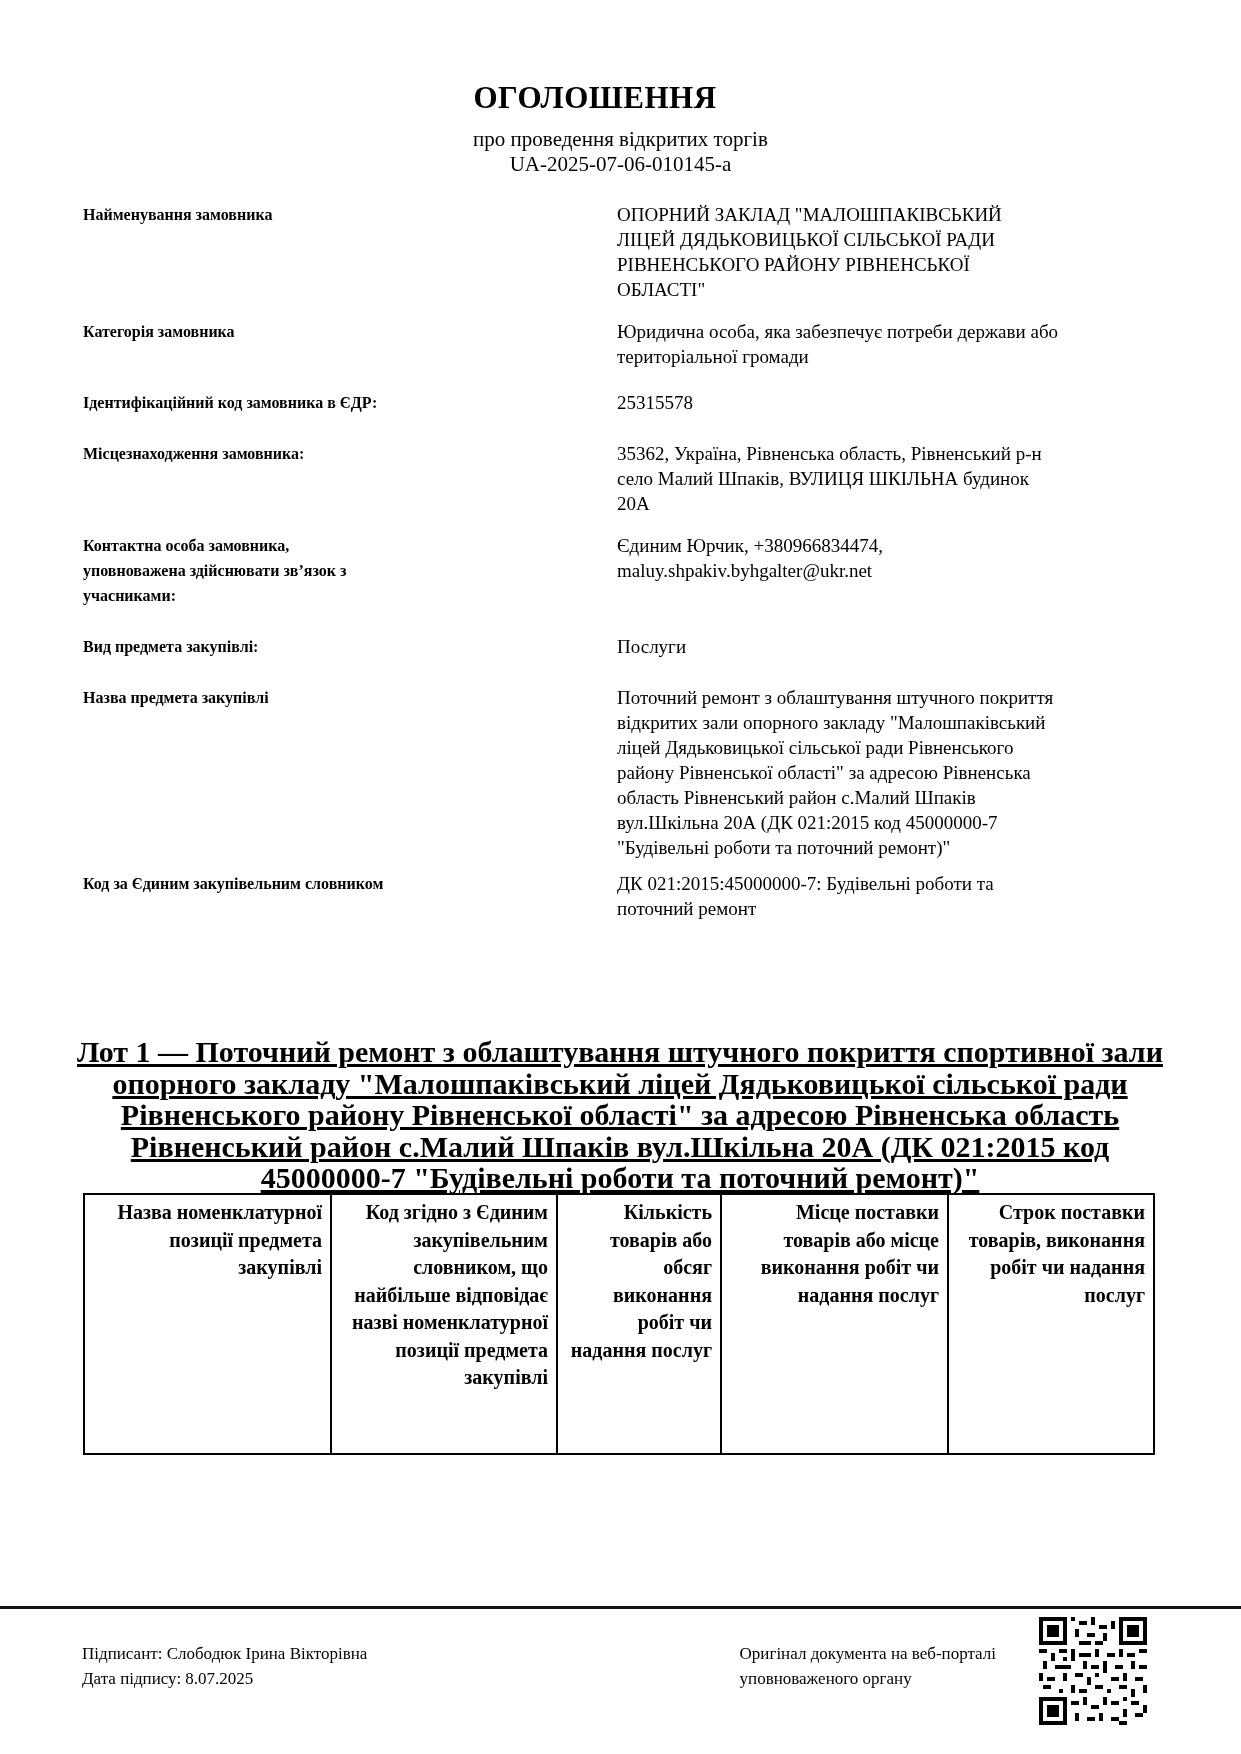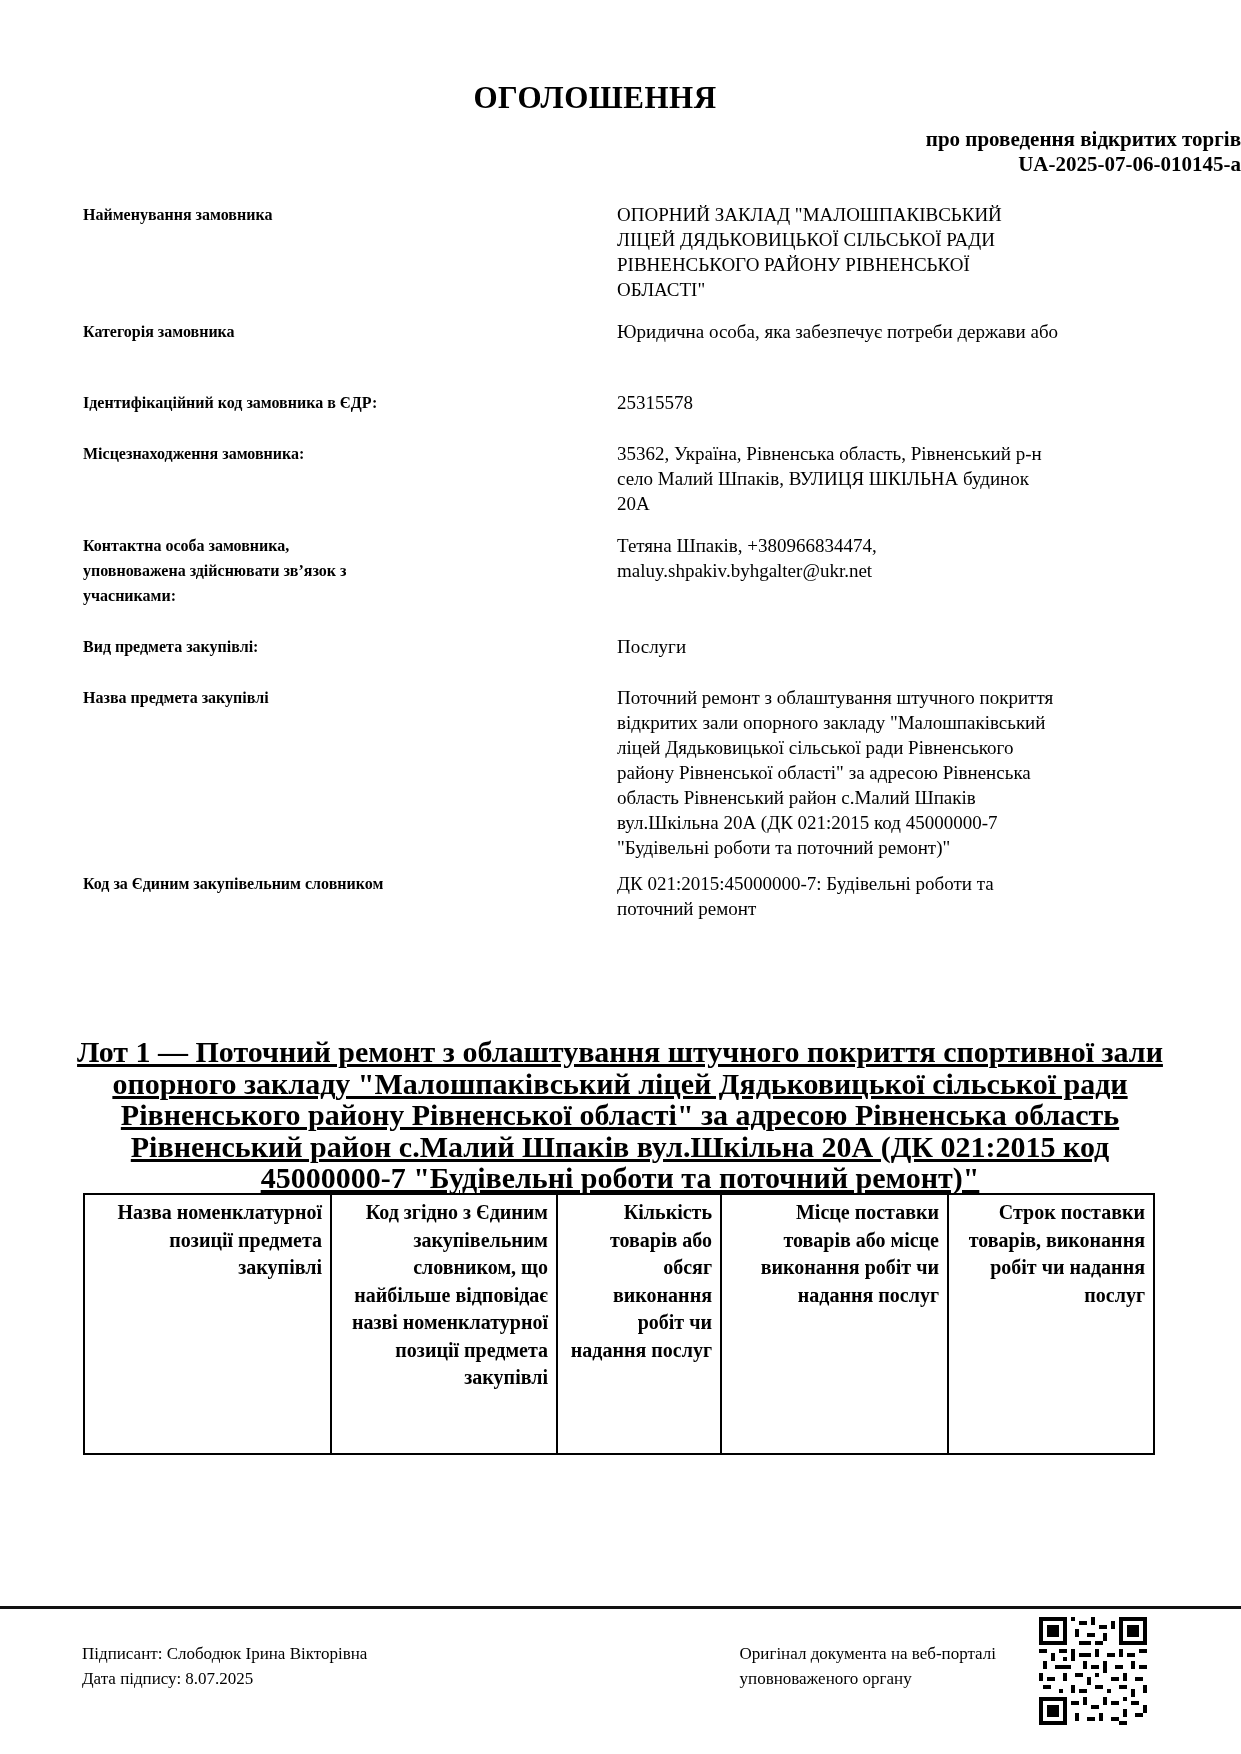--- a/index.html
+++ b/index.html
@@ -5,22 +5,22 @@
     html, body { margin: 0; padding: 0; background: #ffffff; }
     body {
       width: 1241px; height: 1754px; position: relative; overflow: hidden;
       font-family: "Liberation Serif", "DejaVu Serif", serif; color: #000;
     }
     .title {
       position: absolute; top: 80px; left: 0; width: 1190px; text-align: center;
       font-weight: bold; font-size: 31px; letter-spacing: 0.5px; line-height: 36px;
     }
     .subtitle {
-      position: absolute; top: 127px; left: 0; width: 1241px; text-align: right;
-      font-size: 21px; line-height: 25px; font-weight: bold;
+      position: absolute; top: 127px; left: 0; width: 1241px; text-align: center;
+      font-size: 21px; line-height: 25px;
     }
     .row { position: absolute; left: 83px; width: 1080px; }
     .row .lbl {
       position: absolute; left: 0; top: 0; width: 500px;
       font-weight: bold; font-size: 16px; line-height: 25px;
     }
     .row .val {
       position: absolute; left: 534px; top: 0; width: 540px;
       font-size: 19px; line-height: 25px;
     }
@@ -66,20 +66,21 @@
     <div>ЛІЦЕЙ ДЯДЬКОВИЦЬКОЇ СІЛЬСЬКОЇ РАДИ</div>
     <div>РІВНЕНСЬКОГО РАЙОНУ РІВНЕНСЬКОЇ</div>
     <div>ОБЛАСТІ"</div>
   </div>
 </div>
 
 <div class="row" style="top:319px;">
   <div class="lbl">Категорія замовника</div>
   <div class="val">
     <div>Юридична особа, яка забезпечує потреби держави або</div>
+    <div>територіальної громади</div>
   </div>
 </div>
 
 <div class="row" style="top:390px;">
   <div class="lbl">Ідентифікаційний код замовника в ЄДР:</div>
   <div class="val">
     <div>25315578</div>
   </div>
 </div>
 
@@ -92,21 +93,21 @@
   </div>
 </div>
 
 <div class="row" style="top:533px;">
   <div class="lbl">
     <div>Контактна особа замовника,</div>
     <div>уповноважена здійснювати зв’язок з</div>
     <div>учасниками:</div>
   </div>
   <div class="val">
-    <div>Тетяна Шпаків, +380966834474,</div>
+    <div>Єдиним Юрчик, +380966834474,</div>
     <div>maluy.shpakiv.byhgalter@ukr.net</div>
   </div>
 </div>
 
 <div class="row" style="top:634px;">
   <div class="lbl">Вид предмета закупівлі:</div>
   <div class="val">
     <div>Послуги</div>
   </div>
 </div>

